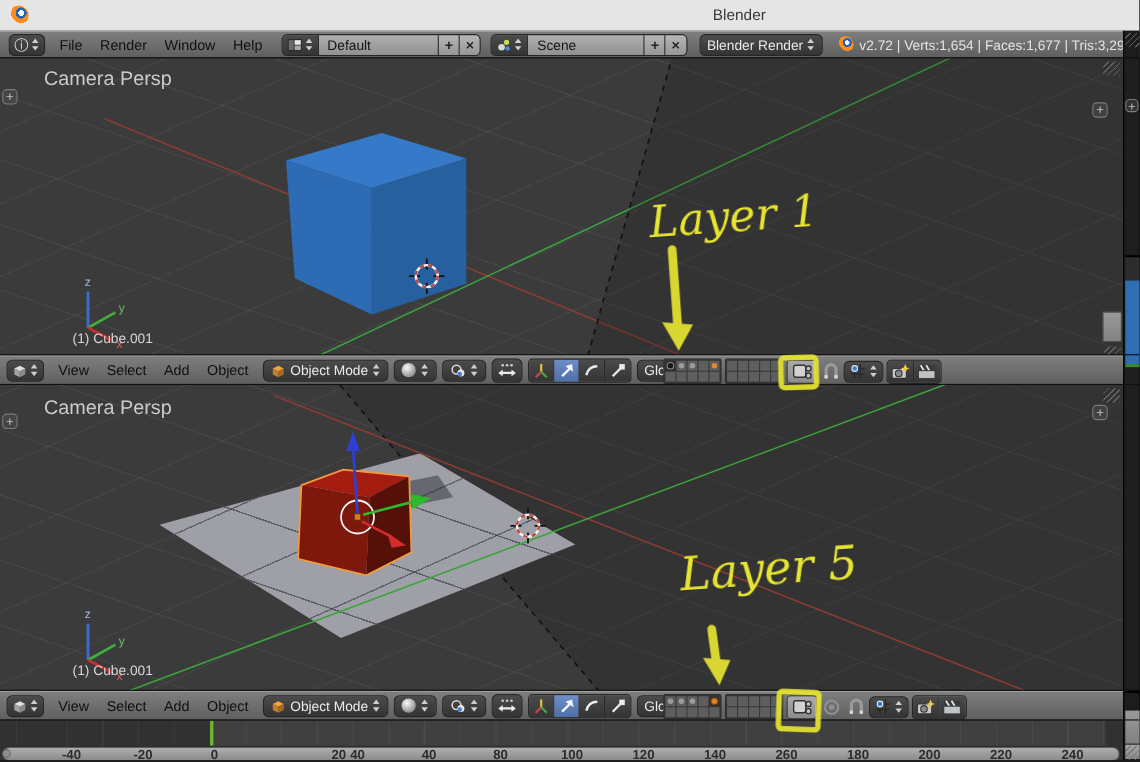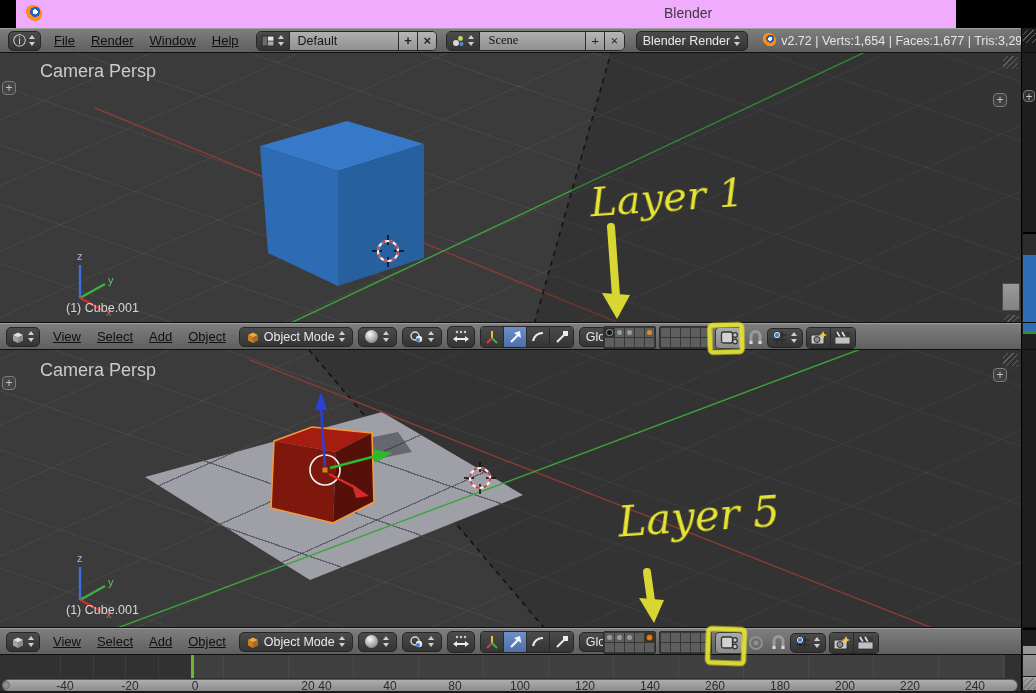--- a/index.html
+++ b/index.html
@@ -1,34 +1,34 @@
 <!DOCTYPE html>
 <html style="--c-annotation-yellow: #e6e332; --c-select-orange: #f59a3c; --c-frame-green: #71b530; --c-cube-blue-top: #3579c8; --c-cube-blue-left: #2d6cb4; --c-cube-blue-right: #26609f; --c-cube-red-top: #a51d10; --c-cube-red-front: #7e170c; --c-cube-red-side: #55100a; --c-plane-gray: #a8a8b2; --c-axis-red: #8a3c34; --c-axis-green: #3da43d;"><head>
 <meta charset="utf-8">
 <style>
   html,body{margin:0;padding:0;background:#000;width:1036px;height:693px;position:relative;
     font-family:"Liberation Sans",sans-serif;overflow:hidden;-webkit-font-smoothing:antialiased;}
   *{box-sizing:border-box;}
   
-  .titlebar{position:absolute;left:16px;top:0;width:940px;height:28px;background:#f0abfc;color:#3a3a3a;
+  .titlebar{position:absolute;left:0;top:0;width:1036px;height:28px;background:#e5e5e5;color:#3a3a3a;
     font-size:14px;display:flex;align-items:center;}
   .titlebar .blogo{position:absolute;left:8px;top:5px;width:18px;height:18px;border-radius:50%;
     background:radial-gradient(circle at 62% 38%, #ffffff 0 2.6px, #1f65c0 2.7px 5px, #ff8c1a 5.1px 9px, rgba(0,0,0,0) 9px);}
   .titlebar .wtitle{position:absolute;left:648px;top:5px;}
   
   .hdr{position:absolute;left:0;width:1021px;background:linear-gradient(#7f7f7f,#5e5e5e);
     box-shadow:inset 0 1px 0 #9e9e9e, inset 0 -1px 0 #3a3a3a;display:flex;align-items:center;}
   .dd{display:inline-flex;align-items:center;gap:4px;height:20px;border:1px solid #262626;border-radius:5px;
     padding:0 6px;font-size:12.5px;white-space:nowrap;}
   .dark{background:linear-gradient(#4b4b4b,#343434);color:#e9e9e9;}
   .ud{width:7px;height:13px;position:relative;flex:0 0 auto;}
   .ud::before,.ud::after{content:"";position:absolute;left:0;border-left:3.5px solid transparent;border-right:3.5px solid transparent;}
   .ud::before{top:1px;border-bottom:4px solid #cfcfcf;}
   .ud::after{bottom:1px;border-top:4px solid #cfcfcf;}
-  .menu-item{padding:0 8px;font-size:13px;color:#101010;cursor:default;text-decoration:underline;}
+  .menu-item{padding:0 8px;font-size:13px;color:#101010;cursor:default;}
   .grp{display:inline-flex;border-radius:5px;overflow:hidden;border:1px solid #262626;height:20px;}
   .grp>*{border:none;border-radius:0;border-right:1px solid #2c2c2c;height:18px;}
   .grp>*:last-child{border-right:none;}
   .sqbtn{width:21px;display:inline-flex;align-items:center;justify-content:center;
     background:linear-gradient(#b6b6b6,#969696);color:#222;font-size:13px;font-weight:bold;}
   .namefield{display:inline-flex;align-items:center;padding:0 8px;font-size:12.5px;color:#141414;
     background:linear-gradient(#b0b0b0,#909090);}
   
   #info-header{top:28px;height:25px;gap:5px;padding-left:8px;width:1036px;}
   .stats{font-size:12.5px;color:#e4e4e4;white-space:nowrap;}
@@ -82,21 +82,21 @@
   
   #timeline{position:absolute;left:0;top:655px;width:1036px;height:38px;background:#303030;}
   .tl-strip{position:absolute;left:0;top:0;width:1021px;height:23px;background:#313131;overflow:hidden;}
   .tl-range{position:absolute;left:193px;top:0;width:812px;height:23px;background:#404040;}
   .tl-grid{position:absolute;inset:0;background:repeating-linear-gradient(90deg, transparent 0 31.5px, rgba(255,255,255,0.05) 31.5px 32.5px);background-position:29px 0;}
   .tl-marker{position:absolute;top:0;width:3px;height:23px;background:var(--c-frame-green,#71b530);}
   .tl-scroll{position:absolute;left:2px;top:24px;width:1016px;height:13px;border-radius:7px;
     background:linear-gradient(#aeaeae,#8b8b8b);border:1px solid #5a5a5a;}
   .tl-cap{position:absolute;left:2px;top:1.5px;width:8px;height:8px;border-radius:50%;
     background:#8f8f8f;border:1.5px solid #6b6b6b;}
-  .tick{position:absolute;top:-1px;transform:translateX(-50%);font-size:12px;color:#2c2c2c;}
+  .tick{position:absolute;top:-1px;transform:translateX(-50%);font-size:12px;color:#2c2c2c;font-weight:bold;}
   .tl-scroll-mini{position:absolute;left:1022px;top:24px;width:14px;height:13px;background:linear-gradient(#a8a8a8,#888);border:1px solid #555;}
   
   #right-strip{position:absolute;left:1021px;top:28px;width:15px;height:665px;background:#1c1c1c;border-left:1px solid #000;}
   #right-strip>div{position:absolute;left:1px;width:14px;}
   
   .ann-overlay{position:absolute;left:0;top:0;z-index:60;pointer-events:none;}
   .ann-text{position:absolute;z-index:61;color:var(--c-annotation-yellow,#e6e332);
     font-family:"DejaVu Serif",serif;font-style:italic;pointer-events:none;text-shadow:0 0 1px rgba(0,0,0,.4);}
   #ann1{left:590px;top:174px;font-size:40px;transform:rotate(-4deg);}
   #ann2{left:618px;top:492px;font-size:42px;transform:rotate(-4deg);}
@@ -129,21 +129,21 @@
         <rect x="1.5" y="1.5" width="4.5" height="9" fill="#6a6a6a"></rect>
         <rect x="6.8" y="1.5" width="5.7" height="4.2" fill="#e6e6e6"></rect>
         <rect x="6.8" y="6.4" width="5.7" height="4.1" fill="#a9a9a9"></rect>
       </svg>
       <span class="ud"></span>
     </span>
     <span class="namefield" style="width:122px;">Default</span>
     <span class="sqbtn">+</span>
     <span class="sqbtn">×</span>
   </div>
-  <div class="grp" style="margin-left:4px;font-family:Liberation Serif, serif;">
+  <div class="grp" style="margin-left:4px;">
     <span class="dd dark" style="border-radius:0;padding:0 4px;gap:3px;">
       <svg width="14" height="14">
         <circle cx="5" cy="9" r="3" fill="#d8d8d8"></circle>
         <circle cx="9.5" cy="4.5" r="2.4" fill="#cddc57"></circle>
         <circle cx="10.5" cy="10" r="2" fill="#4a90d9"></circle>
       </svg>
       <span class="ud"></span>
     </span>
     <span class="namefield" style="width:118px;">Scene</span>
     <span class="sqbtn">+</span>

